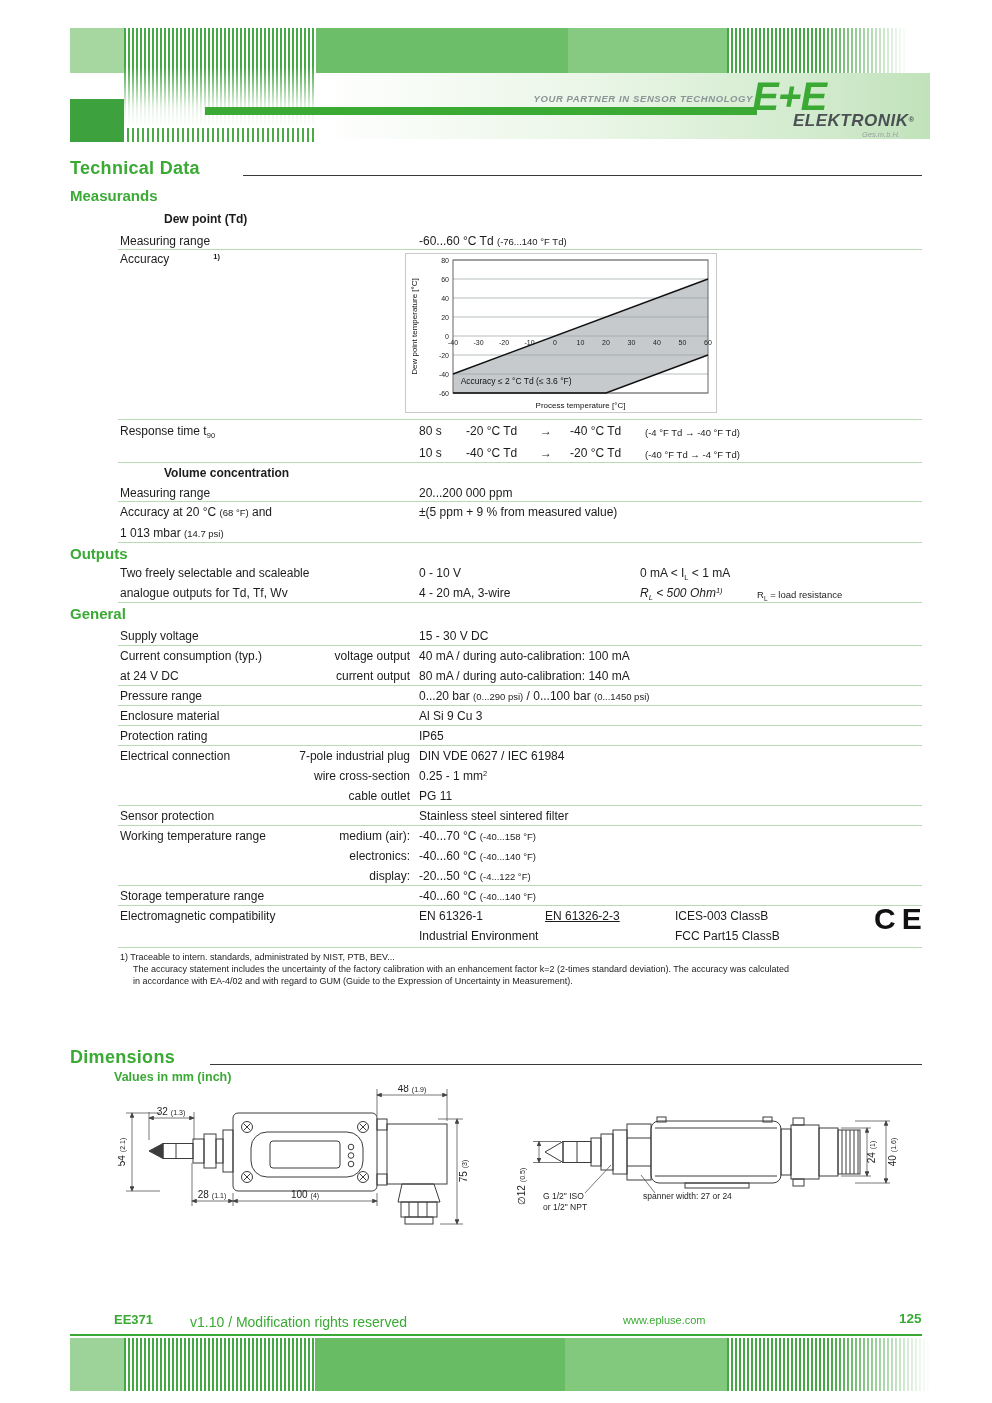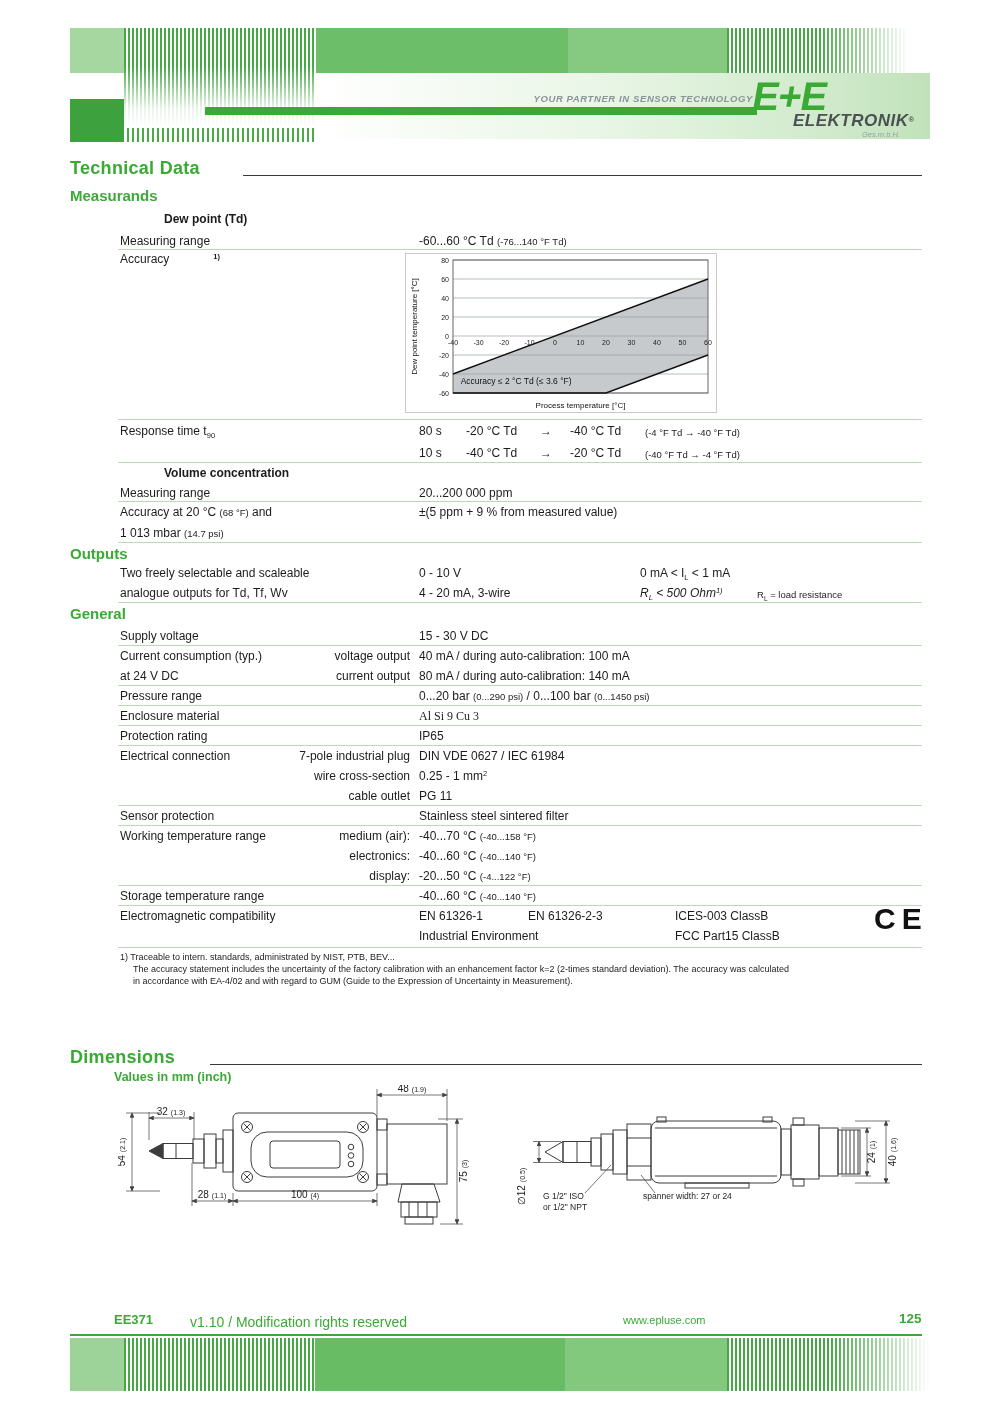--- a/index.html
+++ b/index.html
@@ -153,21 +153,21 @@
   <div class="abs t12" style="left:120px;top:669px;">at 24 V DC</div>
   <div class="labr t12" style="top:669px;">current output</div>
   <div class="abs t12" style="left:419px;top:669px;">80 mA / during auto-calibration: 140 mA</div>
   <div class="rule" style="left:118px;top:685px;width:804px;"></div>
 
   <div class="abs t12" style="left:120px;top:689px;">Pressure range</div>
   <div class="abs t12" style="left:419px;top:689px;text-align:center;"><span>0...20 bar</span> <span class="sm">(0...290 psi)</span> <span>/</span> <span>0...100 bar</span> <span class="sm">(0...1450 psi)</span></div>
   <div class="rule" style="left:118px;top:705px;width:804px;"></div>
 
   <div class="abs t12" style="left:120px;top:709px;">Enclosure material</div>
-  <div class="abs t12" style="left:419px;top:709px;font-family:Liberation Serif, serif;">Al Si 9 Cu 3</div>
+  <div class="abs t12" style="left:419px;top:709px;">Al Si 9 Cu 3</div>
   <div class="rule" style="left:118px;top:725px;width:804px;"></div>
 
   <div class="abs t12" style="left:120px;top:729px;">Protection rating</div>
   <div class="abs t12" style="left:419px;top:729px;">IP65</div>
   <div class="rule" style="left:118px;top:745px;width:804px;"></div>
 
   <div class="abs t12" style="left:120px;top:749px;">Electrical connection</div>
   <div class="labr t12" style="top:749px;">7-pole industrial plug</div>
   <div class="abs t12" style="left:419px;top:749px;">DIN VDE 0627 / IEC 61984</div>
   <div class="labr t12" style="top:769px;">wire cross-section</div>
@@ -188,21 +188,21 @@
   <div class="labr t12" style="top:869px;">display:</div>
   <div class="abs t12" style="left:419px;top:869px;"><span>-20...50 °C</span> <span class="sm">(-4...122 °F)</span></div>
   <div class="rule" style="left:118px;top:885px;width:804px;"></div>
 
   <div class="abs t12" style="left:120px;top:889px;">Storage temperature range</div>
   <div class="abs t12" style="left:419px;top:889px;"><span>-40...60 °C</span> <span class="sm">(-40...140 °F)</span></div>
   <div class="rule" style="left:118px;top:905px;width:804px;"></div>
 
   <div class="abs t12" style="left:120px;top:909px;">Electromagnetic compatibility</div>
   <div class="abs t12" style="left:419px;top:909px;">EN 61326-1</div>
-  <div class="abs t12" style="left:528px;top:909px;">EN 61326-2-3</div>
+  <div class="abs t12" style="left:545px;top:909px;text-decoration:underline;">EN 61326-2-3</div>
   <div class="abs t12" style="left:675px;top:909px;">ICES-003 ClassB</div>
   <div class="abs t12" style="left:419px;top:929px;">Industrial Environment</div>
   <div class="abs t12" style="left:675px;top:929px;">FCC Part15 ClassB</div>
   <div class="abs ce" style="left:874px;top:902px;">CE</div>
   <div class="rule" style="left:118px;top:947px;width:804px;"></div>
 
   <div class="abs fnote" style="left:120px;top:951px;">1) Traceable to intern. standards, administrated by NIST, PTB, BEV...</div>
   <div class="abs fnote" style="left:133px;top:963px;">The accuracy statement includes the uncertainty of the factory calibration with an enhancement factor k=2 (2-times standard deviation). The accuracy was calculated</div>
   <div class="abs fnote" style="left:133px;top:975px;">in accordance with EA-4/02 and with regard to GUM (Guide to the Expression of Uncertainty in Measurement).</div>
 

